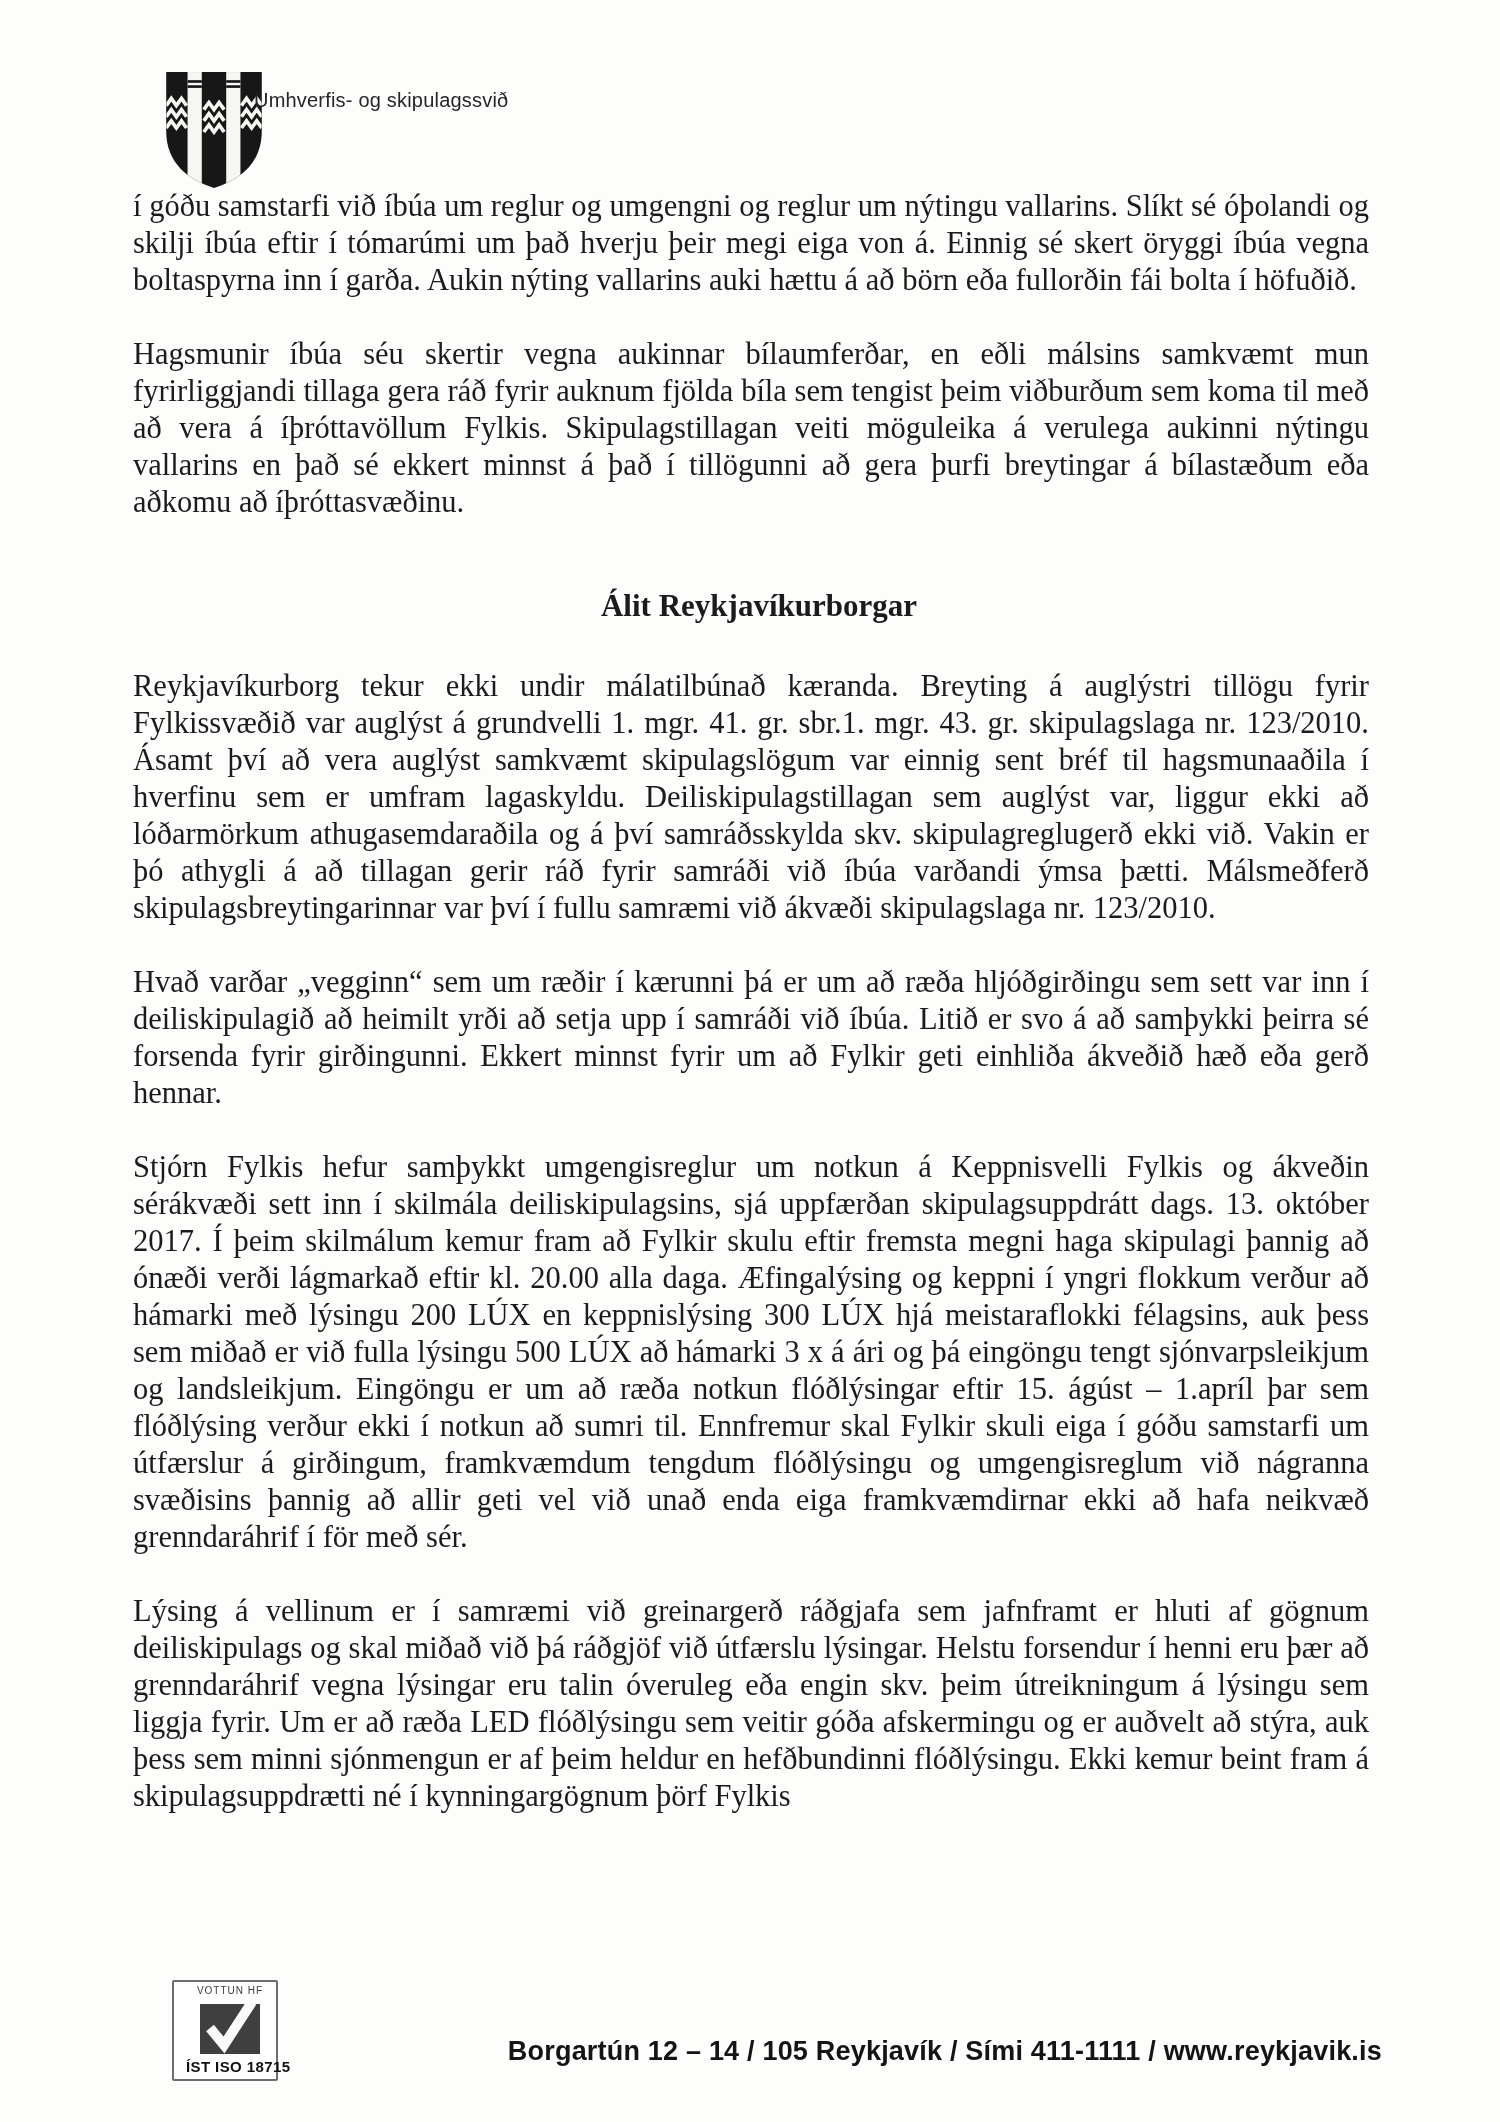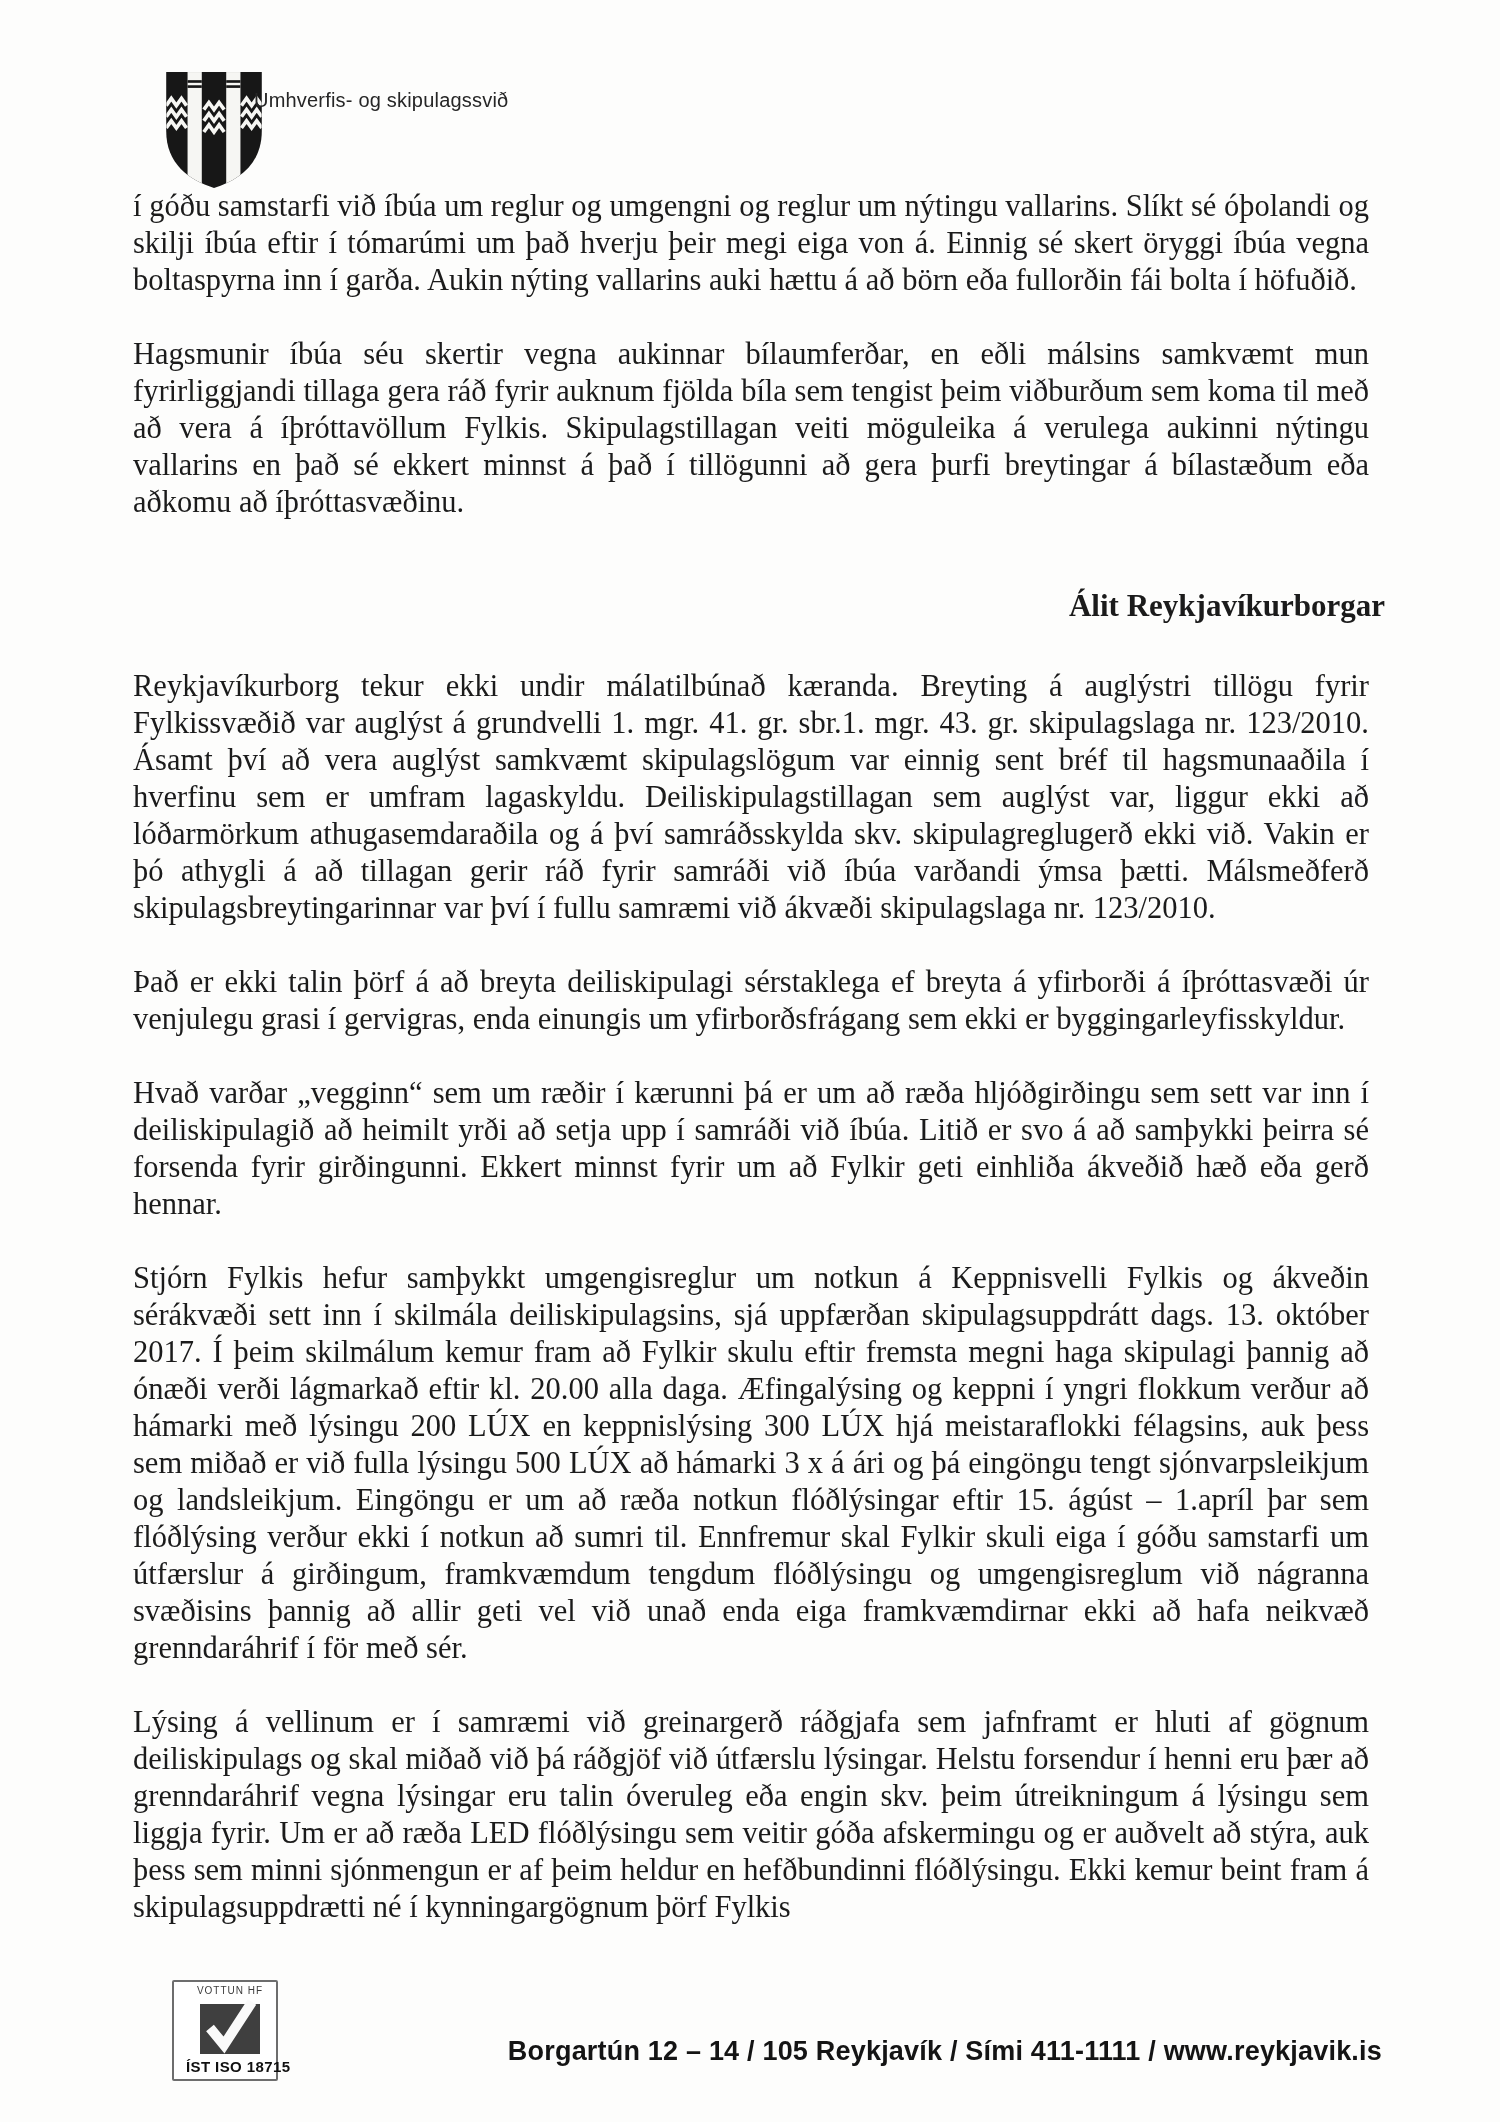--- a/index.html
+++ b/index.html
@@ -25,21 +25,21 @@
     left: 133px; top: 188px;
     width: 1252px;
     font-size: 30.5px;
     line-height: 37px;
     text-align: justify;
   }
   .para { margin: 0 16px 37px 0; }
   .section-heading {
     font-size: 31px;
     font-weight: bold;
-    text-align: right;
+    text-align: center;
     margin: 66px 0 44px 0;
   }
 
   
   .cert {
     position: absolute;
     left: 172px; top: 1980px;
     width: 106px;
     box-sizing: border-box;
     border: 2px solid #6d6d6d;
@@ -112,21 +112,20 @@
 
   <div class="head-text">
     <div class="dept">Umhverfis- og skipulagssvið</div>
   </div>
 
   <main class="content">
     <p class="para">í góðu samstarfi við íbúa um reglur og umgengni og reglur um nýtingu vallarins. Slíkt sé óþolandi og skilji íbúa eftir í tómarúmi um það hverju þeir megi eiga von á. Einnig sé skert öryggi íbúa vegna boltaspyrna inn í garða. Aukin nýting vallarins auki hættu á að börn eða fullorðin fái bolta í höfuðið.</p>
     <p class="para">Hagsmunir íbúa séu skertir vegna aukinnar bílaumferðar, en eðli málsins samkvæmt mun fyrirliggjandi tillaga gera ráð fyrir auknum fjölda bíla sem tengist þeim viðburðum sem koma til með að vera á íþróttavöllum Fylkis. Skipulagstillagan veiti möguleika á verulega aukinni nýtingu vallarins en það sé ekkert minnst á það í tillögunni að gera þurfi breytingar á bílastæðum eða aðkomu að íþróttasvæðinu.</p>
     <h2 class="section-heading">Álit Reykjavíkurborgar</h2>
     <p class="para">Reykjavíkurborg tekur ekki undir málatilbúnað kæranda. Breyting á auglýstri tillögu fyrir Fylkissvæðið var auglýst á grundvelli 1. mgr. 41. gr. sbr.1. mgr. 43. gr. skipulagslaga nr. 123/2010. Ásamt því að vera auglýst samkvæmt skipulagslögum var einnig sent bréf til hagsmunaaðila í hverfinu sem er umfram lagaskyldu. Deiliskipulagstillagan sem auglýst var, liggur ekki að lóðarmörkum athugasemdaraðila og á því samráðsskylda skv. skipulagreglugerð ekki við. Vakin er þó athygli á að tillagan gerir ráð fyrir samráði við íbúa varðandi ýmsa þætti. Málsmeðferð skipulagsbreytingarinnar var því í fullu samræmi við ákvæði skipulagslaga nr. 123/2010.</p>
-    <p class="para">Það er ekki talin þörf á að breyta deiliskipulagi sérstaklega ef breyta á yfirborði á íþróttasvæði úr venjulegu grasi í gervigras, enda einungis um yfirborðsfrágang sem ekki er byggingarleyfisskyldur.</p>
     <p class="para">Hvað varðar „vegginn“ sem um ræðir í kærunni þá er um að ræða hljóðgirðingu sem sett var inn í deiliskipulagið að heimilt yrði að setja upp í samráði við íbúa. Litið er svo á að samþykki þeirra sé forsenda fyrir girðingunni. Ekkert minnst fyrir um að Fylkir geti einhliða ákveðið hæð eða gerð hennar.</p>
     <p class="para">Stjórn Fylkis hefur samþykkt umgengisreglur um notkun á Keppnisvelli Fylkis og ákveðin sérákvæði sett inn í skilmála deiliskipulagsins, sjá uppfærðan skipulagsuppdrátt dags. 13. október 2017. Í þeim skilmálum kemur fram að Fylkir skulu eftir fremsta megni haga skipulagi þannig að ónæði verði lágmarkað eftir kl. 20.00 alla daga. Æfingalýsing og keppni í yngri flokkum verður að hámarki með lýsingu 200 LÚX en keppnislýsing 300 LÚX hjá meistaraflokki félagsins, auk þess sem miðað er við fulla lýsingu 500 LÚX að hámarki 3 x á ári og þá eingöngu tengt sjónvarpsleikjum og landsleikjum. Eingöngu er um að ræða notkun flóðlýsingar eftir 15. ágúst – 1.apríl þar sem flóðlýsing verður ekki í notkun að sumri til. Ennfremur skal Fylkir skuli eiga í góðu samstarfi um útfærslur á girðingum, framkvæmdum tengdum flóðlýsingu og umgengisreglum við nágranna svæðisins þannig að allir geti vel við unað enda eiga framkvæmdirnar ekki að hafa neikvæð grenndaráhrif í för með sér.</p>
     <p class="para">Lýsing á vellinum er í samræmi við greinargerð ráðgjafa sem jafnframt er hluti af gögnum deiliskipulags og skal miðað við þá ráðgjöf við útfærslu lýsingar. Helstu forsendur í henni eru þær að grenndaráhrif vegna lýsingar eru talin óveruleg eða engin skv. þeim útreikningum á lýsingu sem liggja fyrir. Um er að ræða LED flóðlýsingu sem veitir góða afskermingu og er auðvelt að stýra, auk þess sem minni sjónmengun er af þeim heldur en hefðbundinni flóðlýsingu. Ekki kemur beint fram á skipulagsuppdrætti né í kynningargögnum þörf Fylkis</p>
   </main>
 
   <div class="cert">
     <div class="cert-top">VOTTUN HF</div>
     <svg class="cert-check" width="64" height="58" viewBox="0 0 64 58" xmlns="http://www.w3.org/2000/svg" aria-hidden="true">
       <rect x="2" y="6" width="60" height="50" fill="#3f3f3f"></rect>
       <path d="M12,30 L26,47 L54,4" stroke="#fafafa" stroke-width="10" fill="none"></path>

